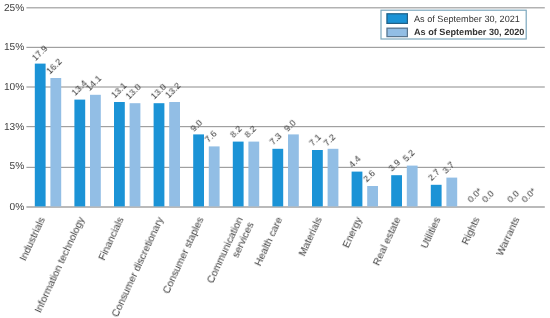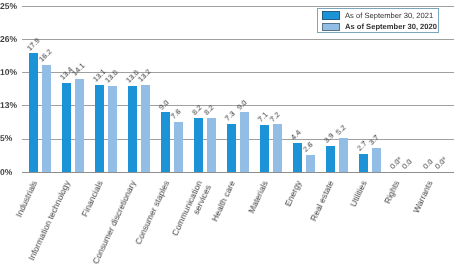--- a/index.html
+++ b/index.html
@@ -38,25 +38,25 @@
     position: absolute;
     left: 0; width: 100%;
     height: 1px;
     background: #8e8e8e;
   }
 
   
   .ylabel {
     position: absolute;
     will-change: transform;
+    text-align: right;
     font-size: 8.5px;
     color: #404040;
     white-space: nowrap;
     line-height: 1;
-    font-weight: bold;
   }
   .bar {
     position: absolute;
     bottom: 0;
   }
   .bar.s0 { background: #1b93d6; }
   .bar.s1 { background: #92bee5; }
 
   .danchor { position: absolute; width: 0; height: 0; }
   .dlabel {
@@ -229,21 +229,21 @@
       </div>
       <div class="danchor" style="left: 416.35px; top: 164.5px;">
         <div class="dlabel">0.0*</div>
       </div>
     </div>
   <div id="ylabels">
       <div class="ylabel" style="left: 0px; top: 167.6px; width: 20.3px;">0%</div>
       <div class="ylabel" style="left: 0px; top: 134.42px; width: 20.3px;">5%</div>
       <div class="ylabel" style="left: 0px; top: 101.24px; width: 20.3px;">13%</div>
       <div class="ylabel" style="left: 0px; top: 68.06px; width: 20.3px;">10%</div>
-      <div class="ylabel" style="left: 0px; top: 34.88px; width: 20.3px;">26%</div>
+      <div class="ylabel" style="left: 0px; top: 34.88px; width: 20.3px;">15%</div>
       <div class="ylabel" style="left: 0px; top: 1.7px; width: 20.3px;">25%</div>
     </div>
   <div id="xlabels">
       <div class="xanchor" style="left: 29.8px; top: 179.2px;">
         <div class="xlabel">Industrials</div>
       </div>
       <div class="xanchor" style="left: 62.8px; top: 179.2px;">
         <div class="xlabel">Information technology</div>
       </div>
       <div class="xanchor" style="left: 95.8px; top: 179.2px;">

